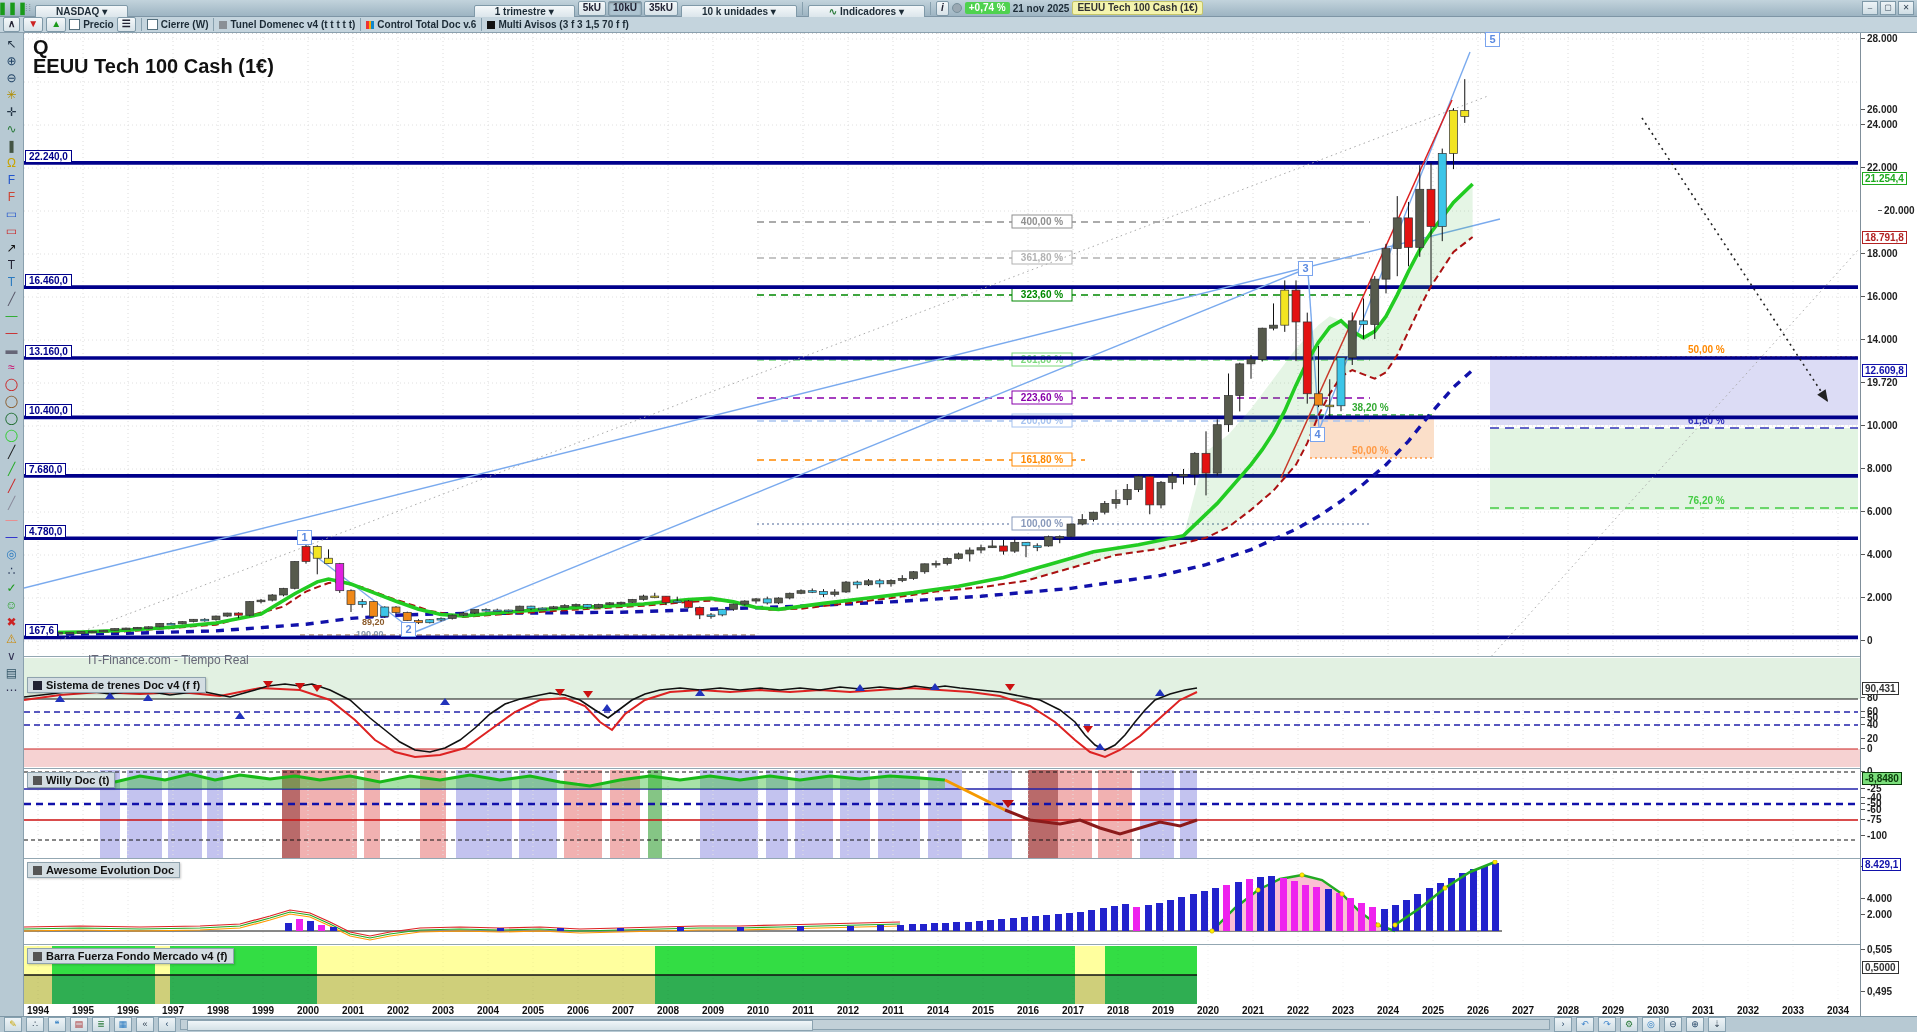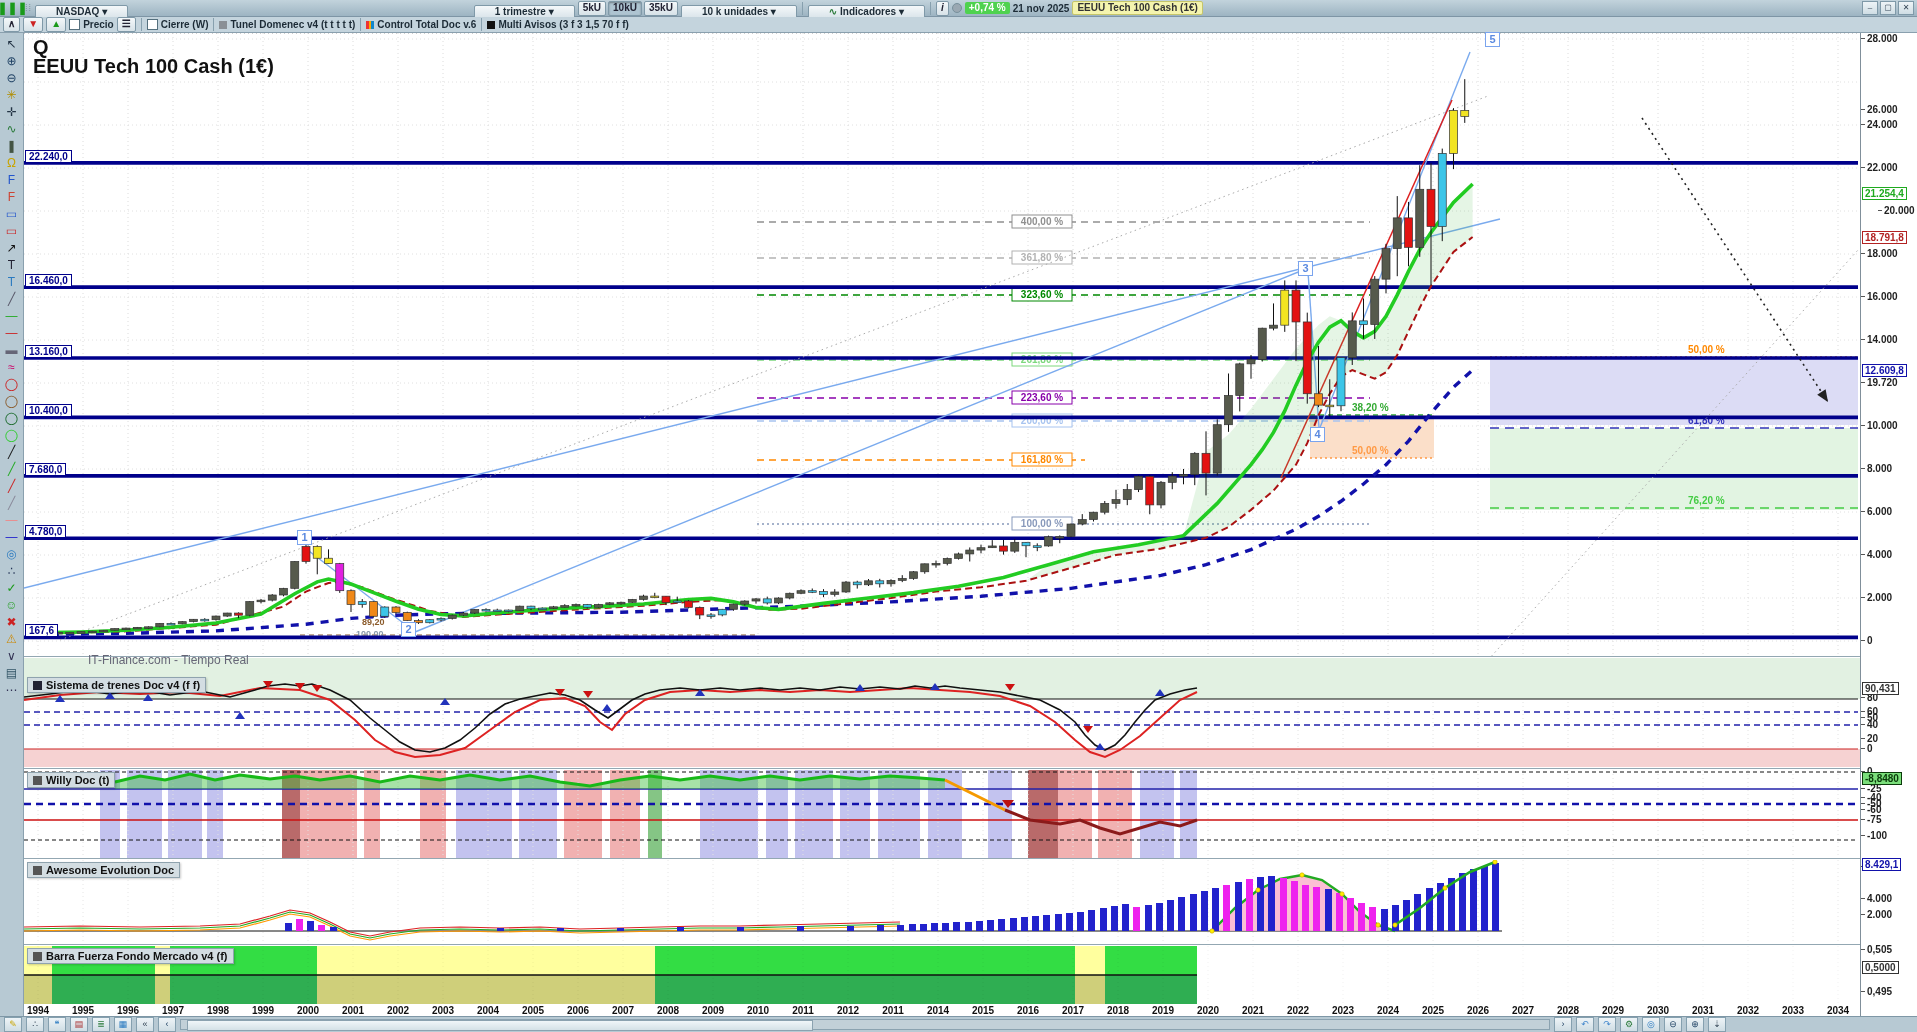--- a/index.html
+++ b/index.html
@@ -923,21 +923,21 @@
       <div class="rtick" style="top: 215px;">18.000</div>
       <div class="rtick" style="top: 258px;">16.000</div>
       <div class="rtick" style="top: 301px;">14.000</div>
       <div class="rtick" style="top: 344px;">19.720</div>
       <div class="rtick" style="top: 387px;">10.000</div>
       <div class="rtick" style="top: 430px;">8.000</div>
       <div class="rtick" style="top: 473px;">6.000</div>
       <div class="rtick" style="top: 516px;">4.000</div>
       <div class="rtick" style="top: 559px;">2.000</div>
       <div class="rtick" style="top: 602px;">0</div>
-      <div class="rbadge" style="top: 154px; color: rgb(31, 170, 31); border-color: rgb(31, 170, 31);">21.254,4</div>
+      <div class="rbadge" style="top: 139px; color: rgb(31, 170, 31); border-color: rgb(31, 170, 31);">21.254,4</div>
       <div class="rbadge" style="top: 197.976px; color: rgb(178, 34, 34); border-color: rgb(178, 34, 34);">18.791,8</div>
       <div class="rbadge" style="top: 330.889px; color: rgb(17, 17, 170); border-color: rgb(17, 17, 170);">12.609,8</div>
       <div class="rtick" style="top: 659px;">80</div>
       <div class="rtick" style="top: 673px;">60</div>
       <div class="rtick" style="top: 679px;">50</div>
       <div class="rtick" style="top: 686px;">40</div>
       <div class="rtick" style="top: 700px;">20</div>
       <div class="rtick" style="top: 710px;">0</div>
       <div class="rbadge" style="top: 649px; color: rgb(51, 51, 51); border-color: rgb(51, 51, 51);">90,431</div>
       <div class="rtick" style="top: 733px;">0</div>

